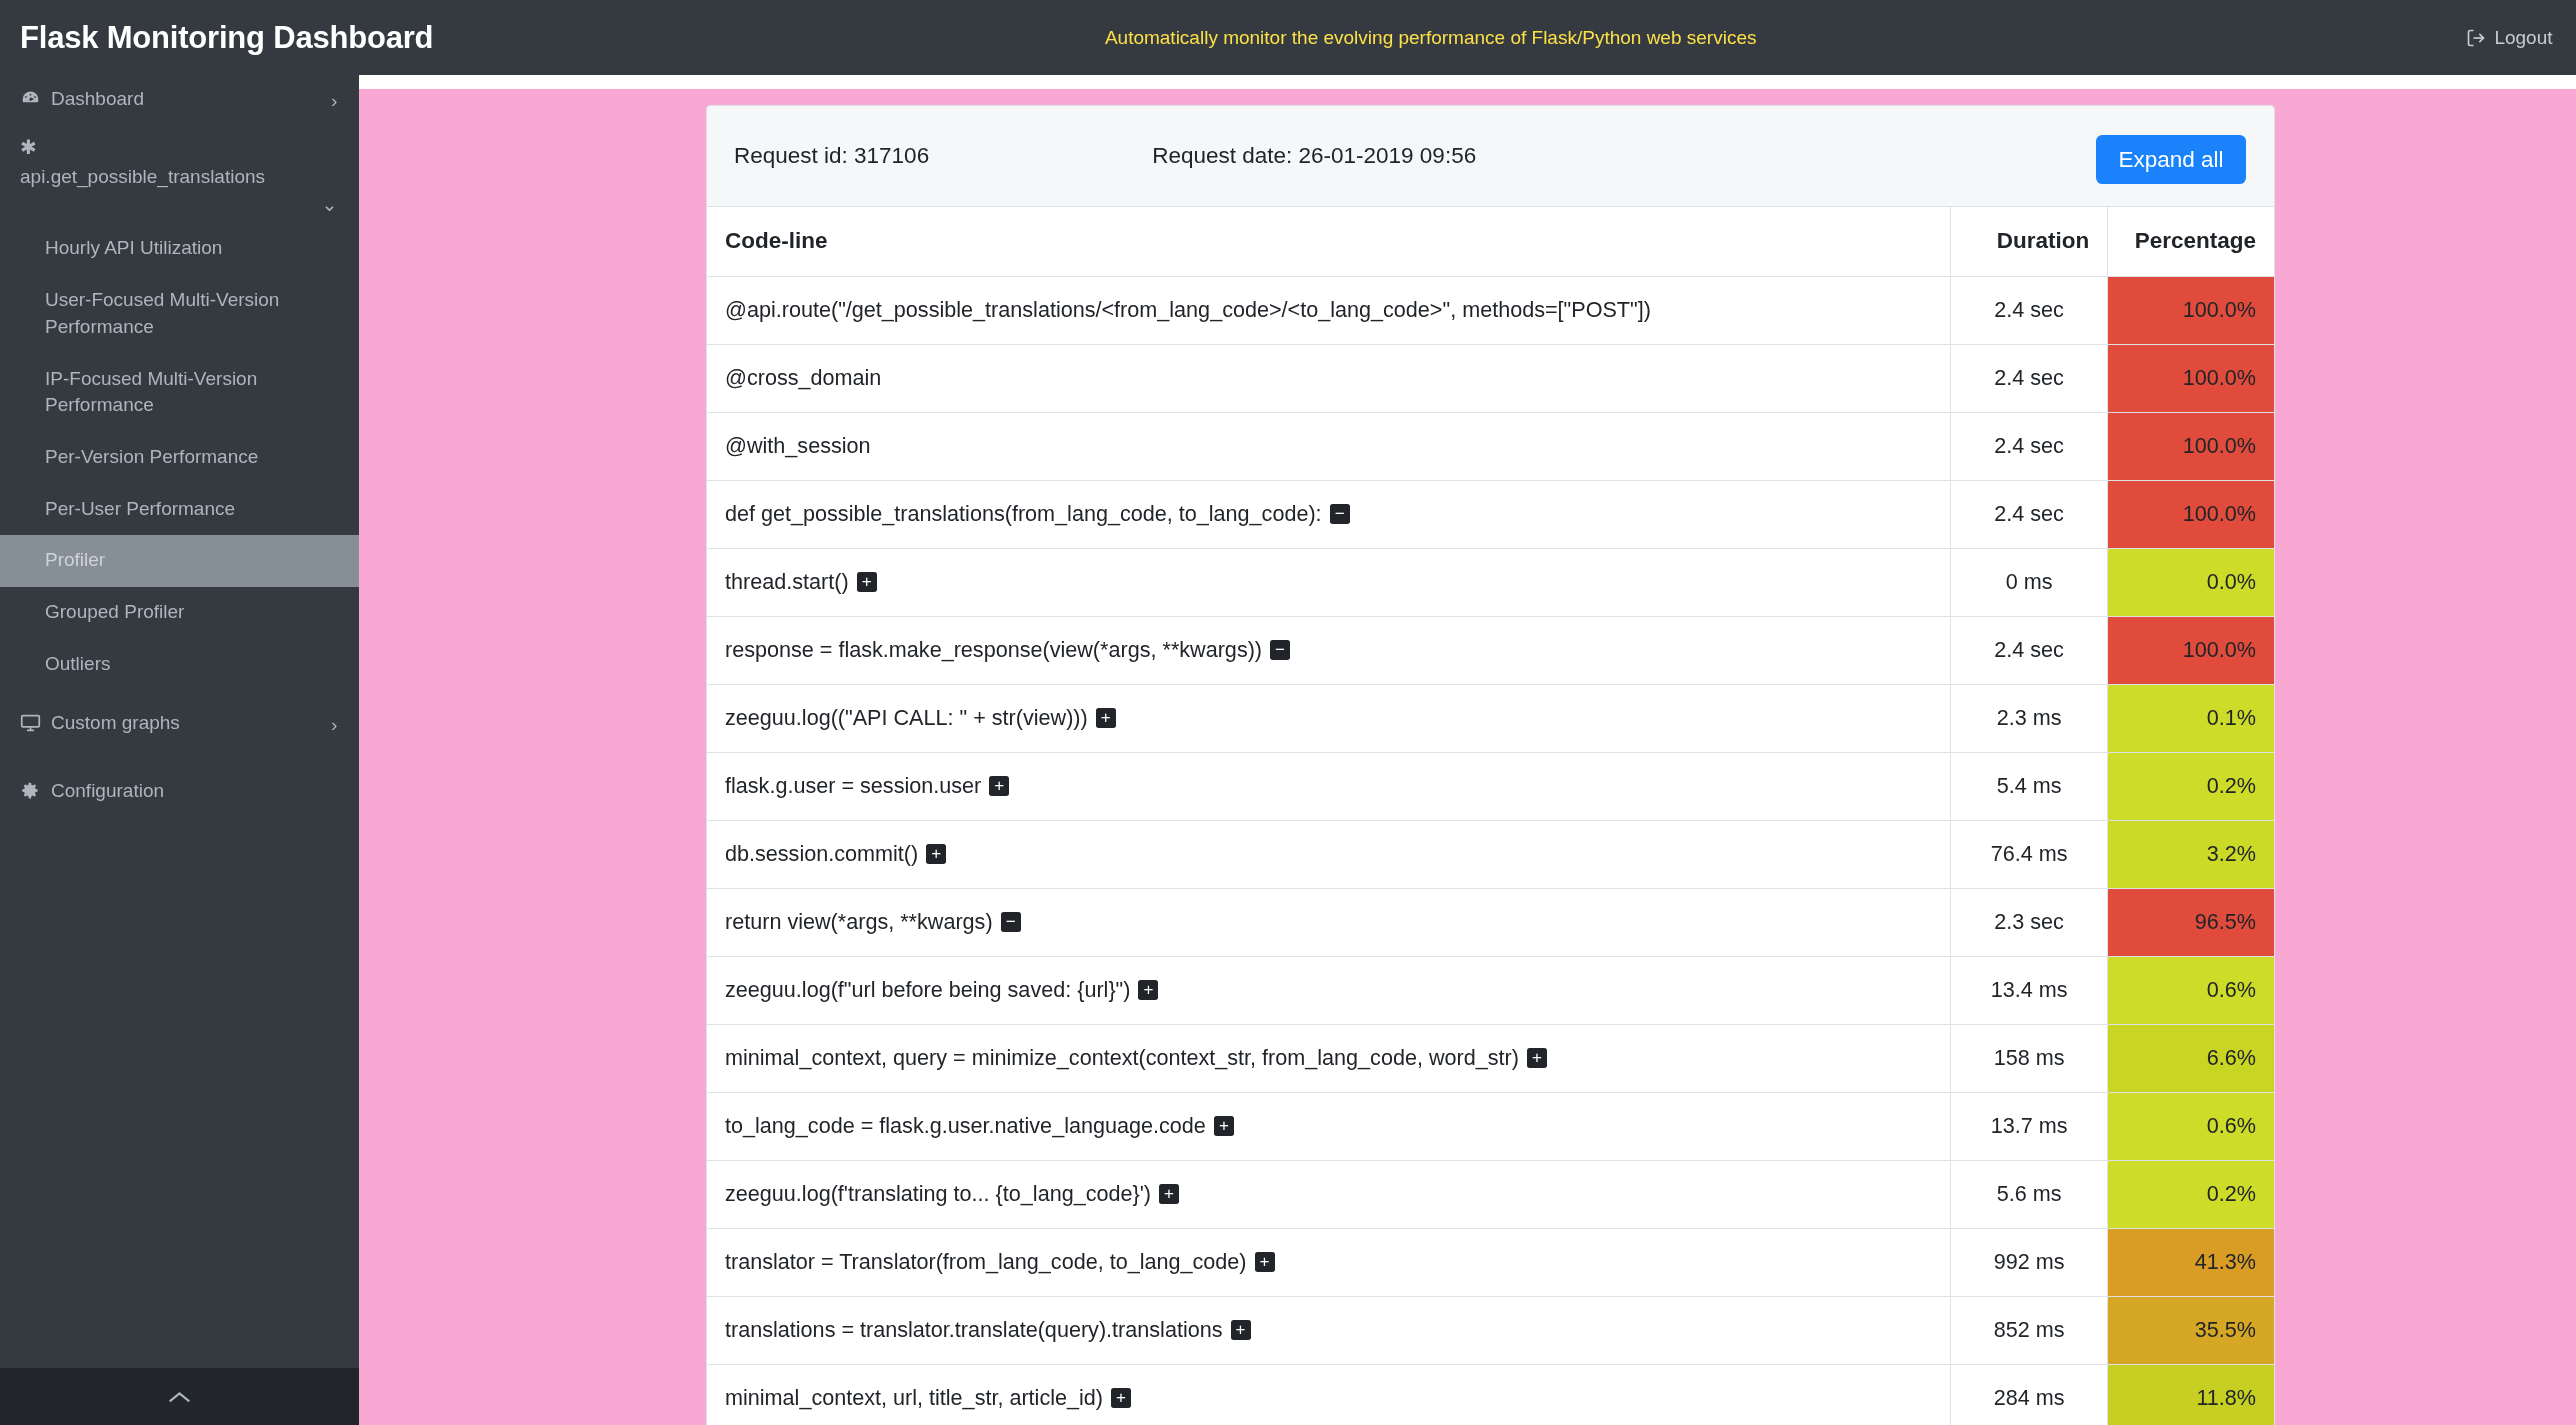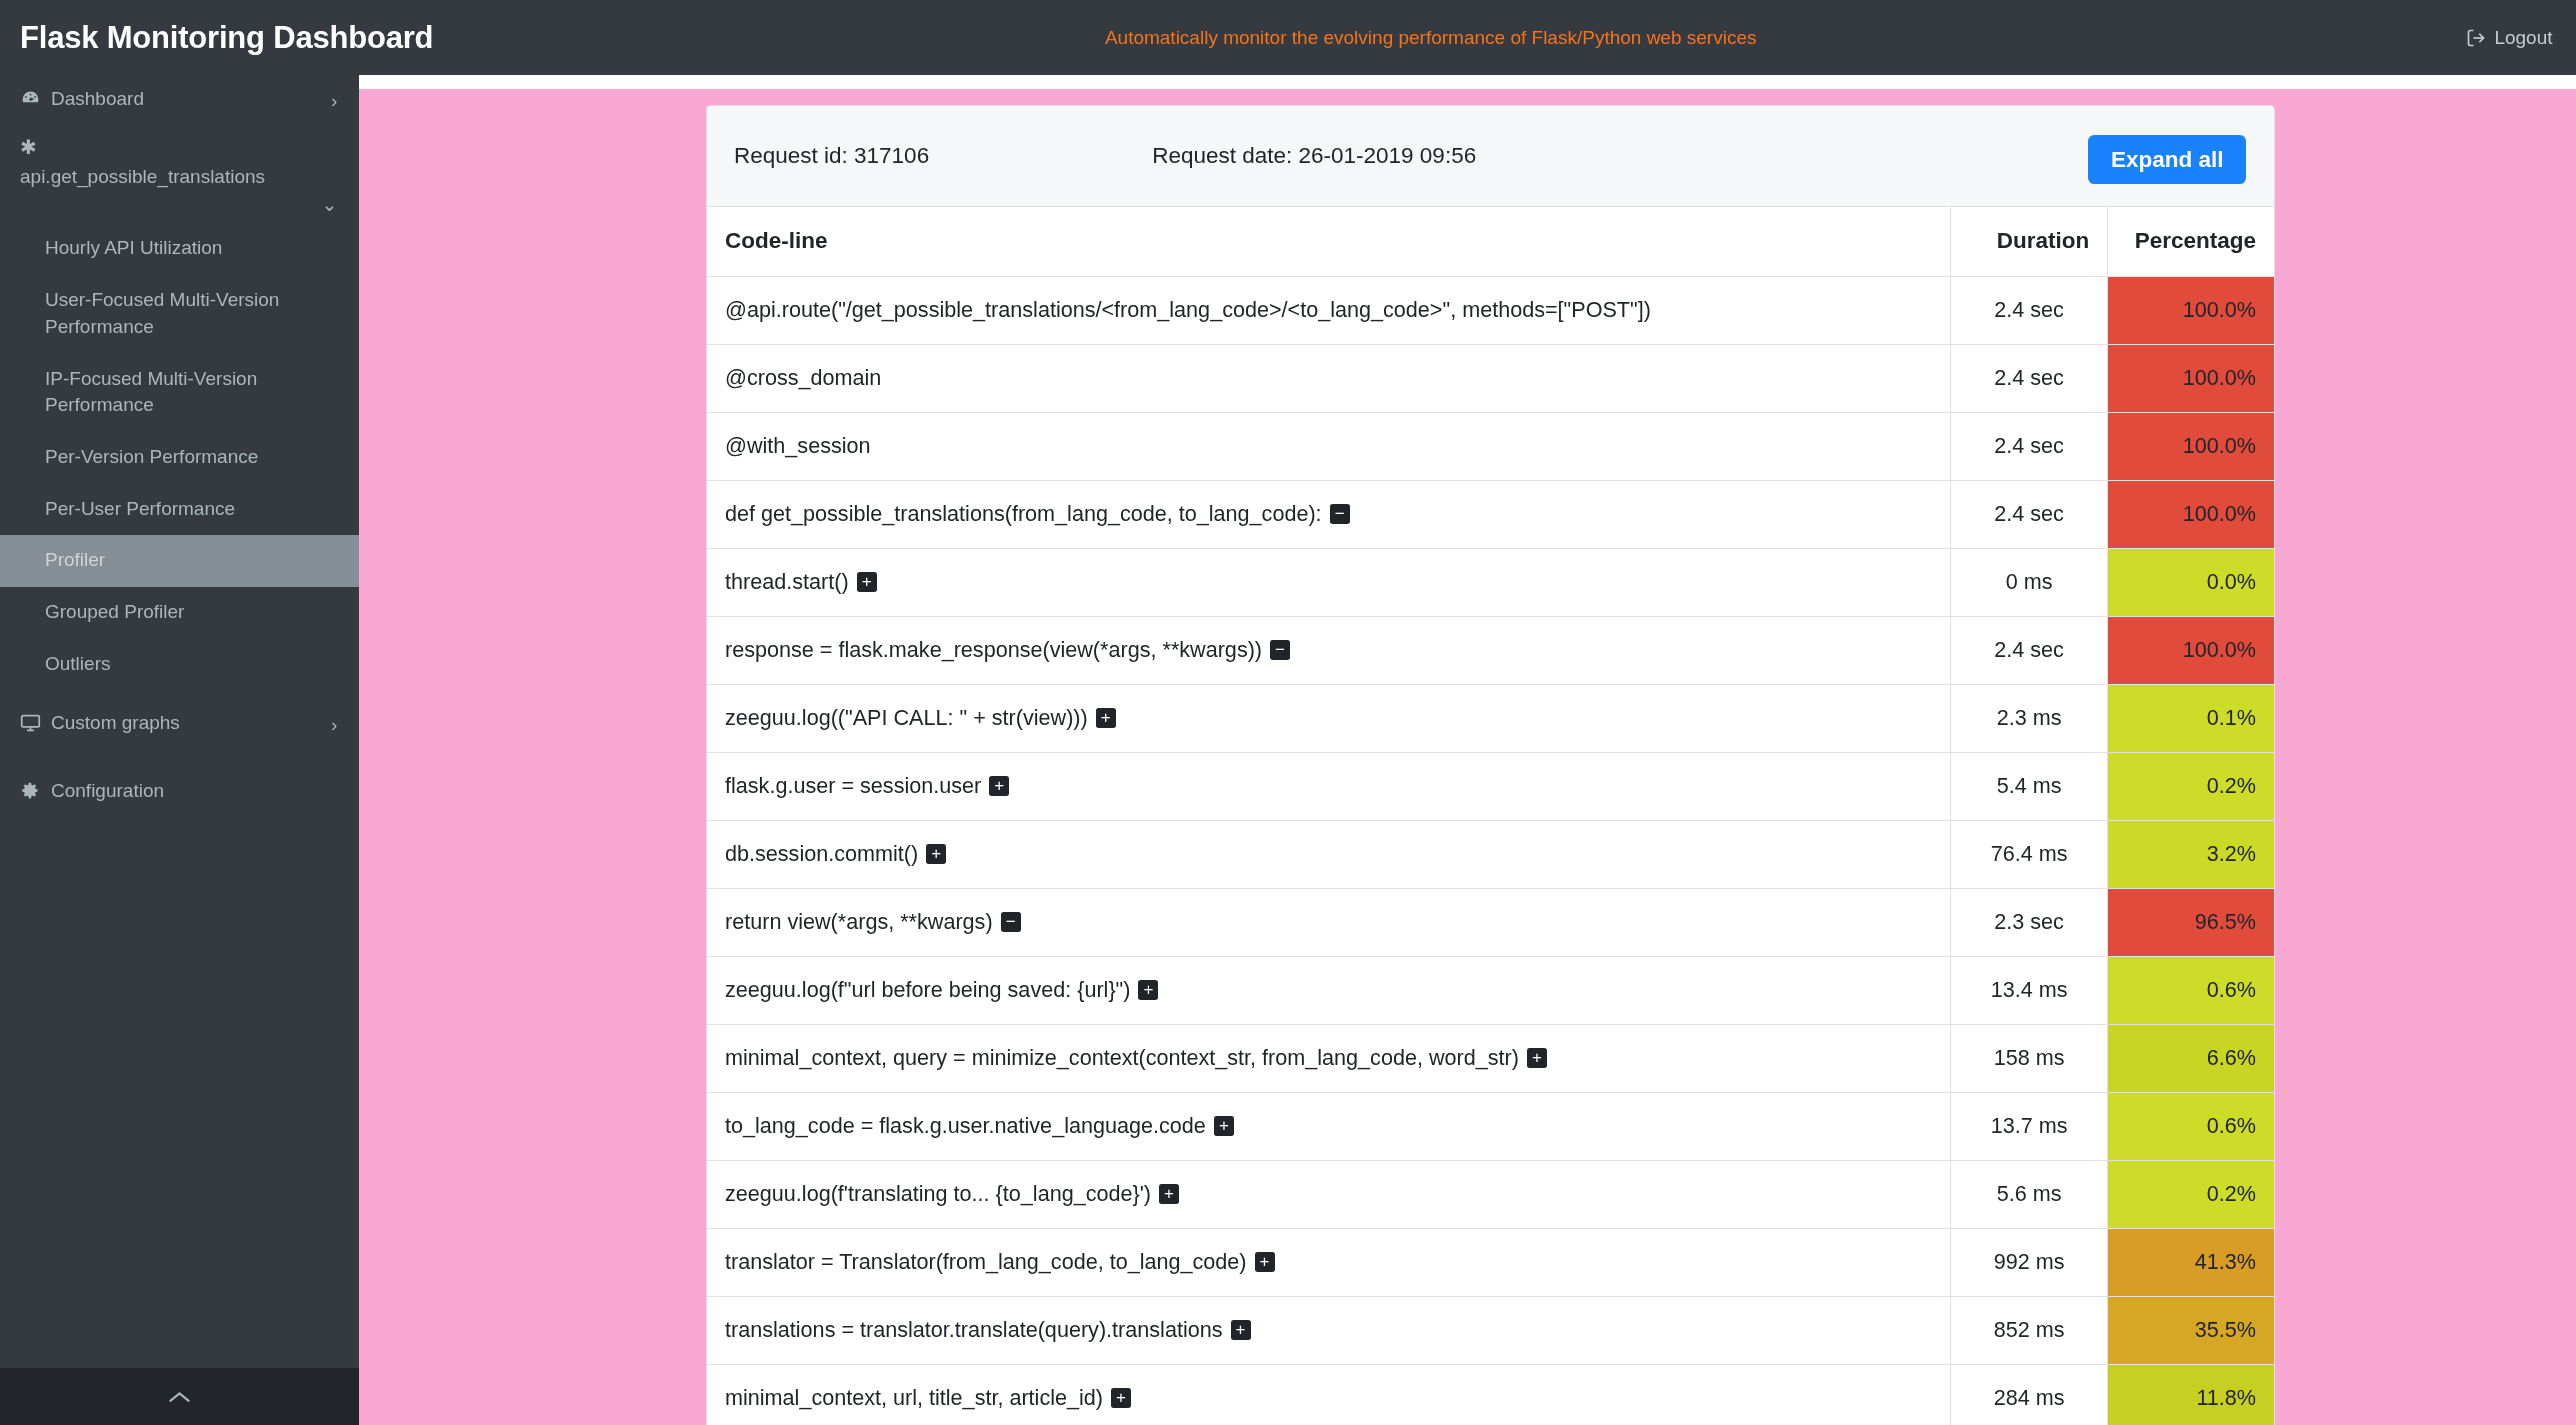--- a/index.html
+++ b/index.html
@@ -26,21 +26,21 @@
     color: #ffffff;
     font-size: 31px;
     font-weight: bold;
     padding-left: 20px;
     letter-spacing: -0.2px;
     white-space: nowrap;
   }
   .topbar-center {
     flex: 1 1 auto;
     text-align: center;
-    color: #f97316;
+    color: #fde047;
     font-size: 19px;
     padding-left: 36px;
   }
   .topbar-right {
     flex: 0 0 auto;
     color: #c6ccd2;
     font-size: 19px;
     padding-right: 23.5px;
     display: flex;
     align-items: center;
@@ -147,21 +147,20 @@
     right: 28px;
     top: 29px;
     background: #1a82fb;
     color: #ffffff;
     border: none;
     border-radius: 6.3px;
     font-size: 22.5px;
     font-family: "Liberation Sans", sans-serif;
     padding: 11.7px 22.5px;
     cursor: pointer;
-    font-weight: bold;
   }
 
   table.prof {
     width: 1569px;
     border-collapse: collapse;
     table-layout: fixed;
     background: #ffffff;
   }
   table.prof th {
     font-size: 22.5px;

